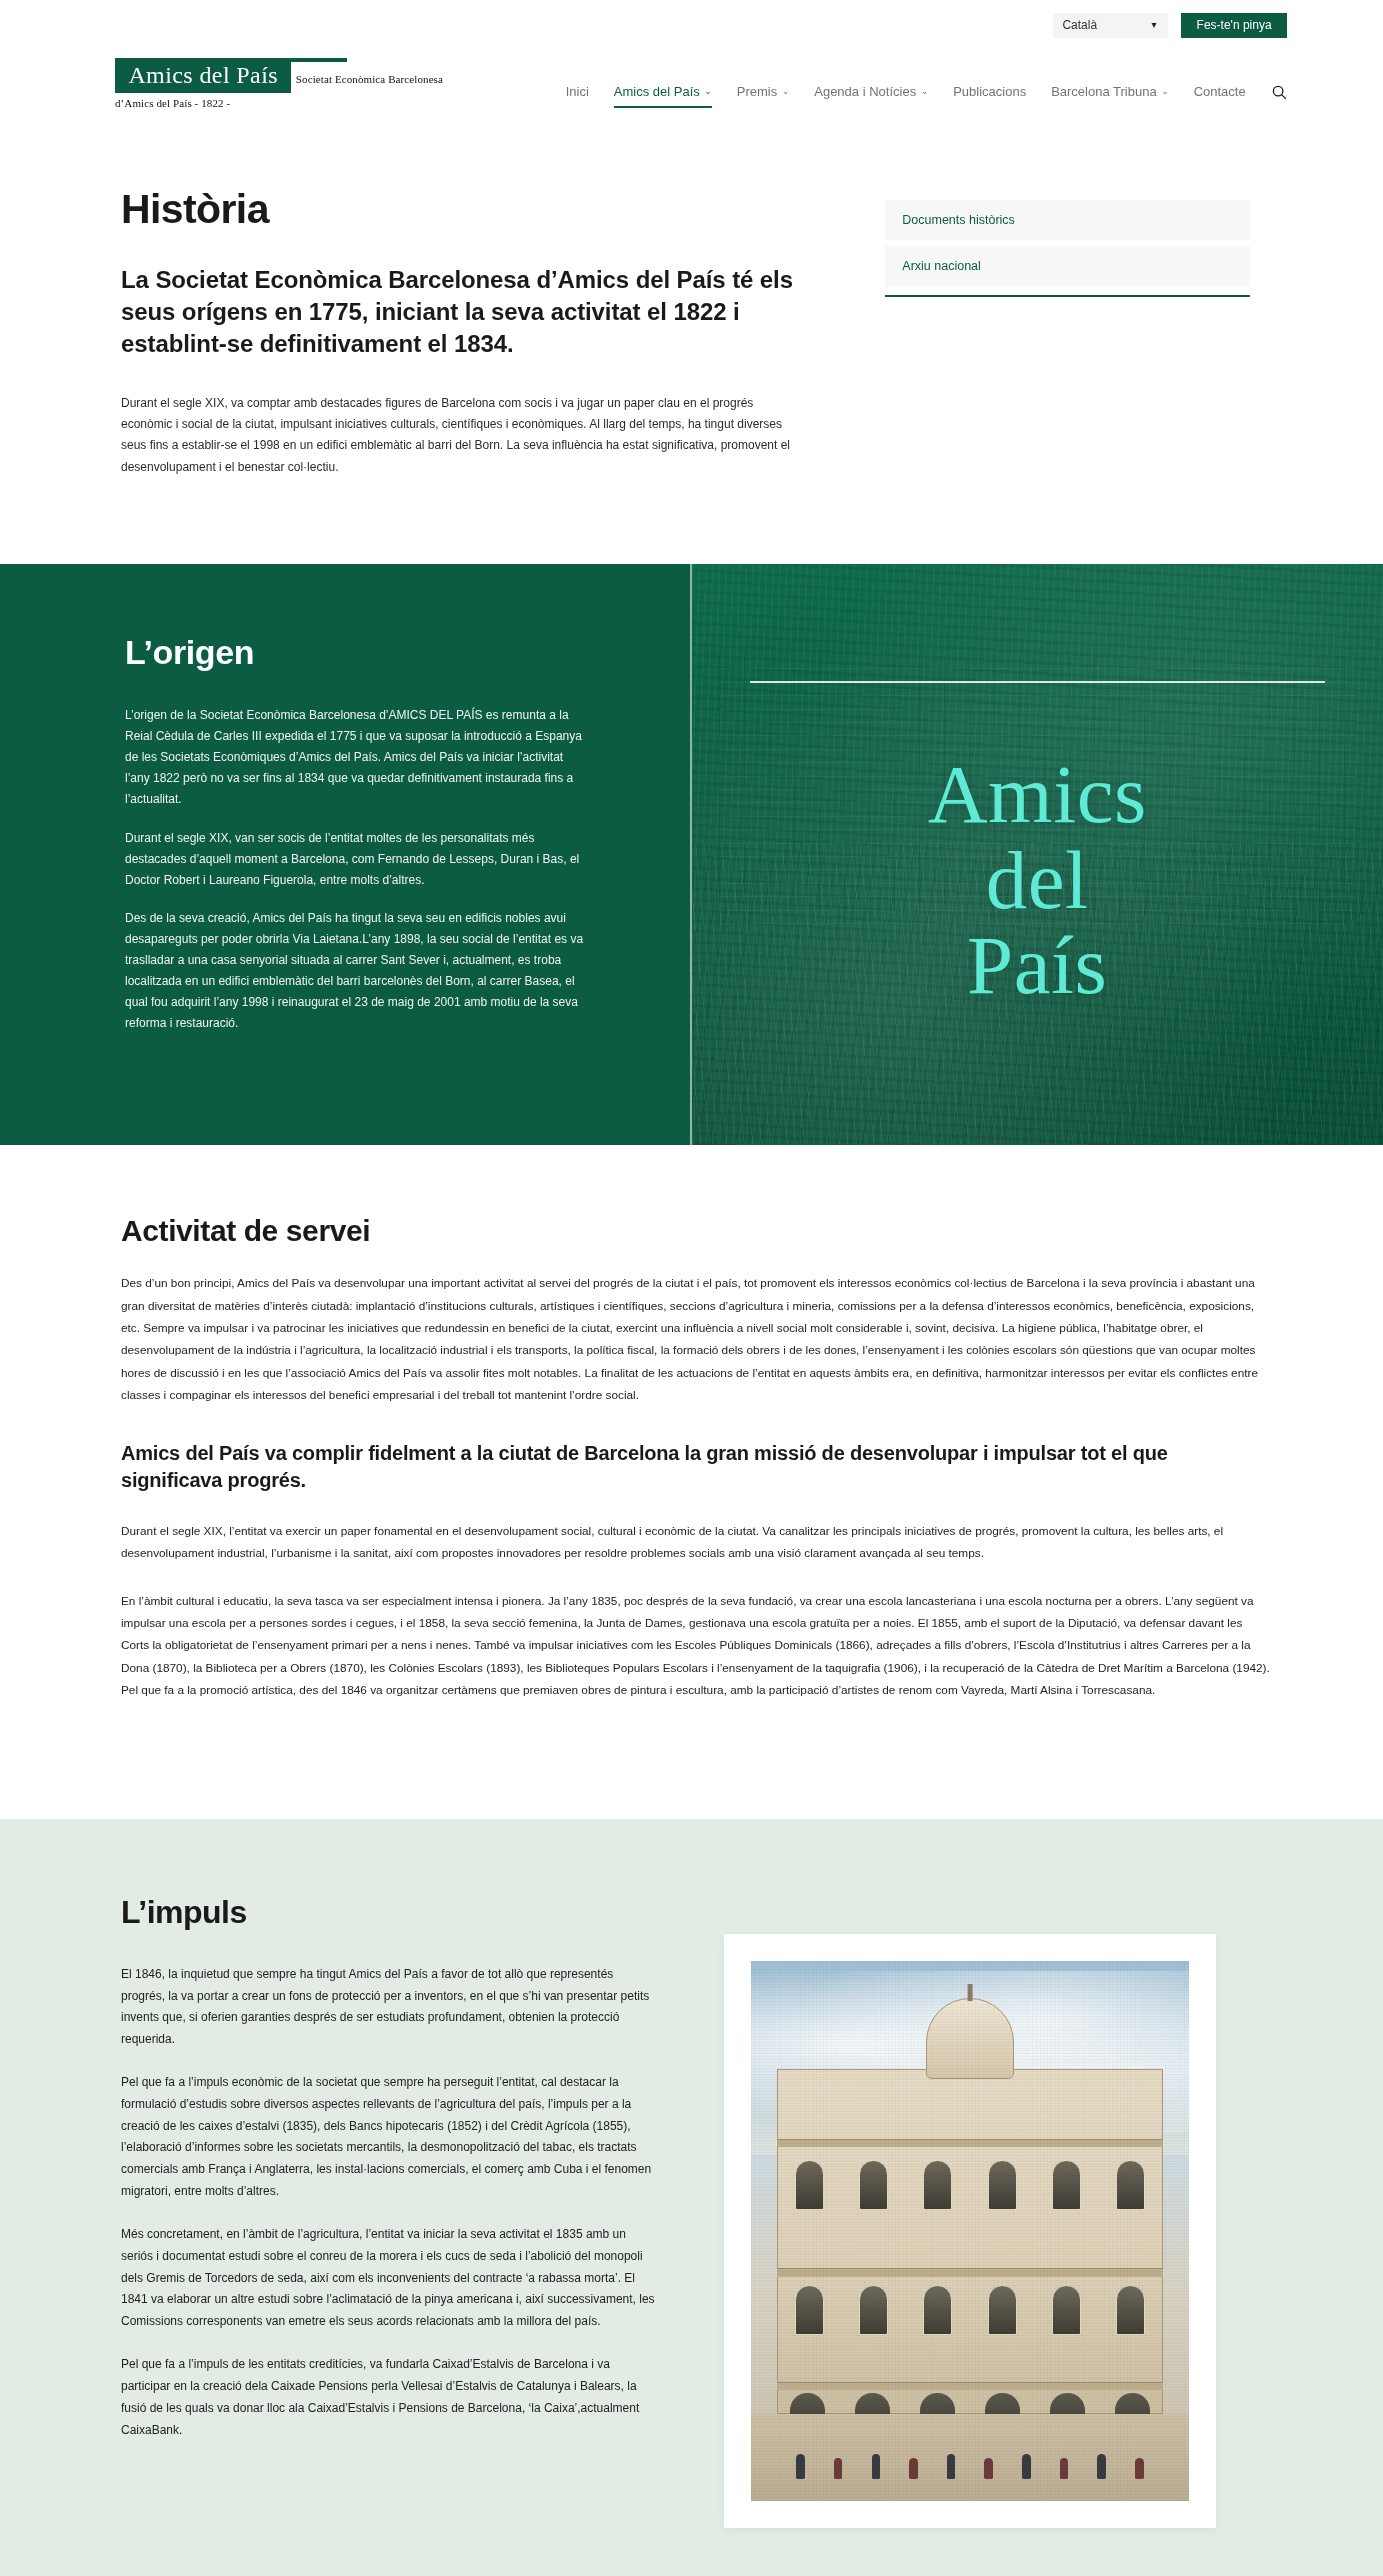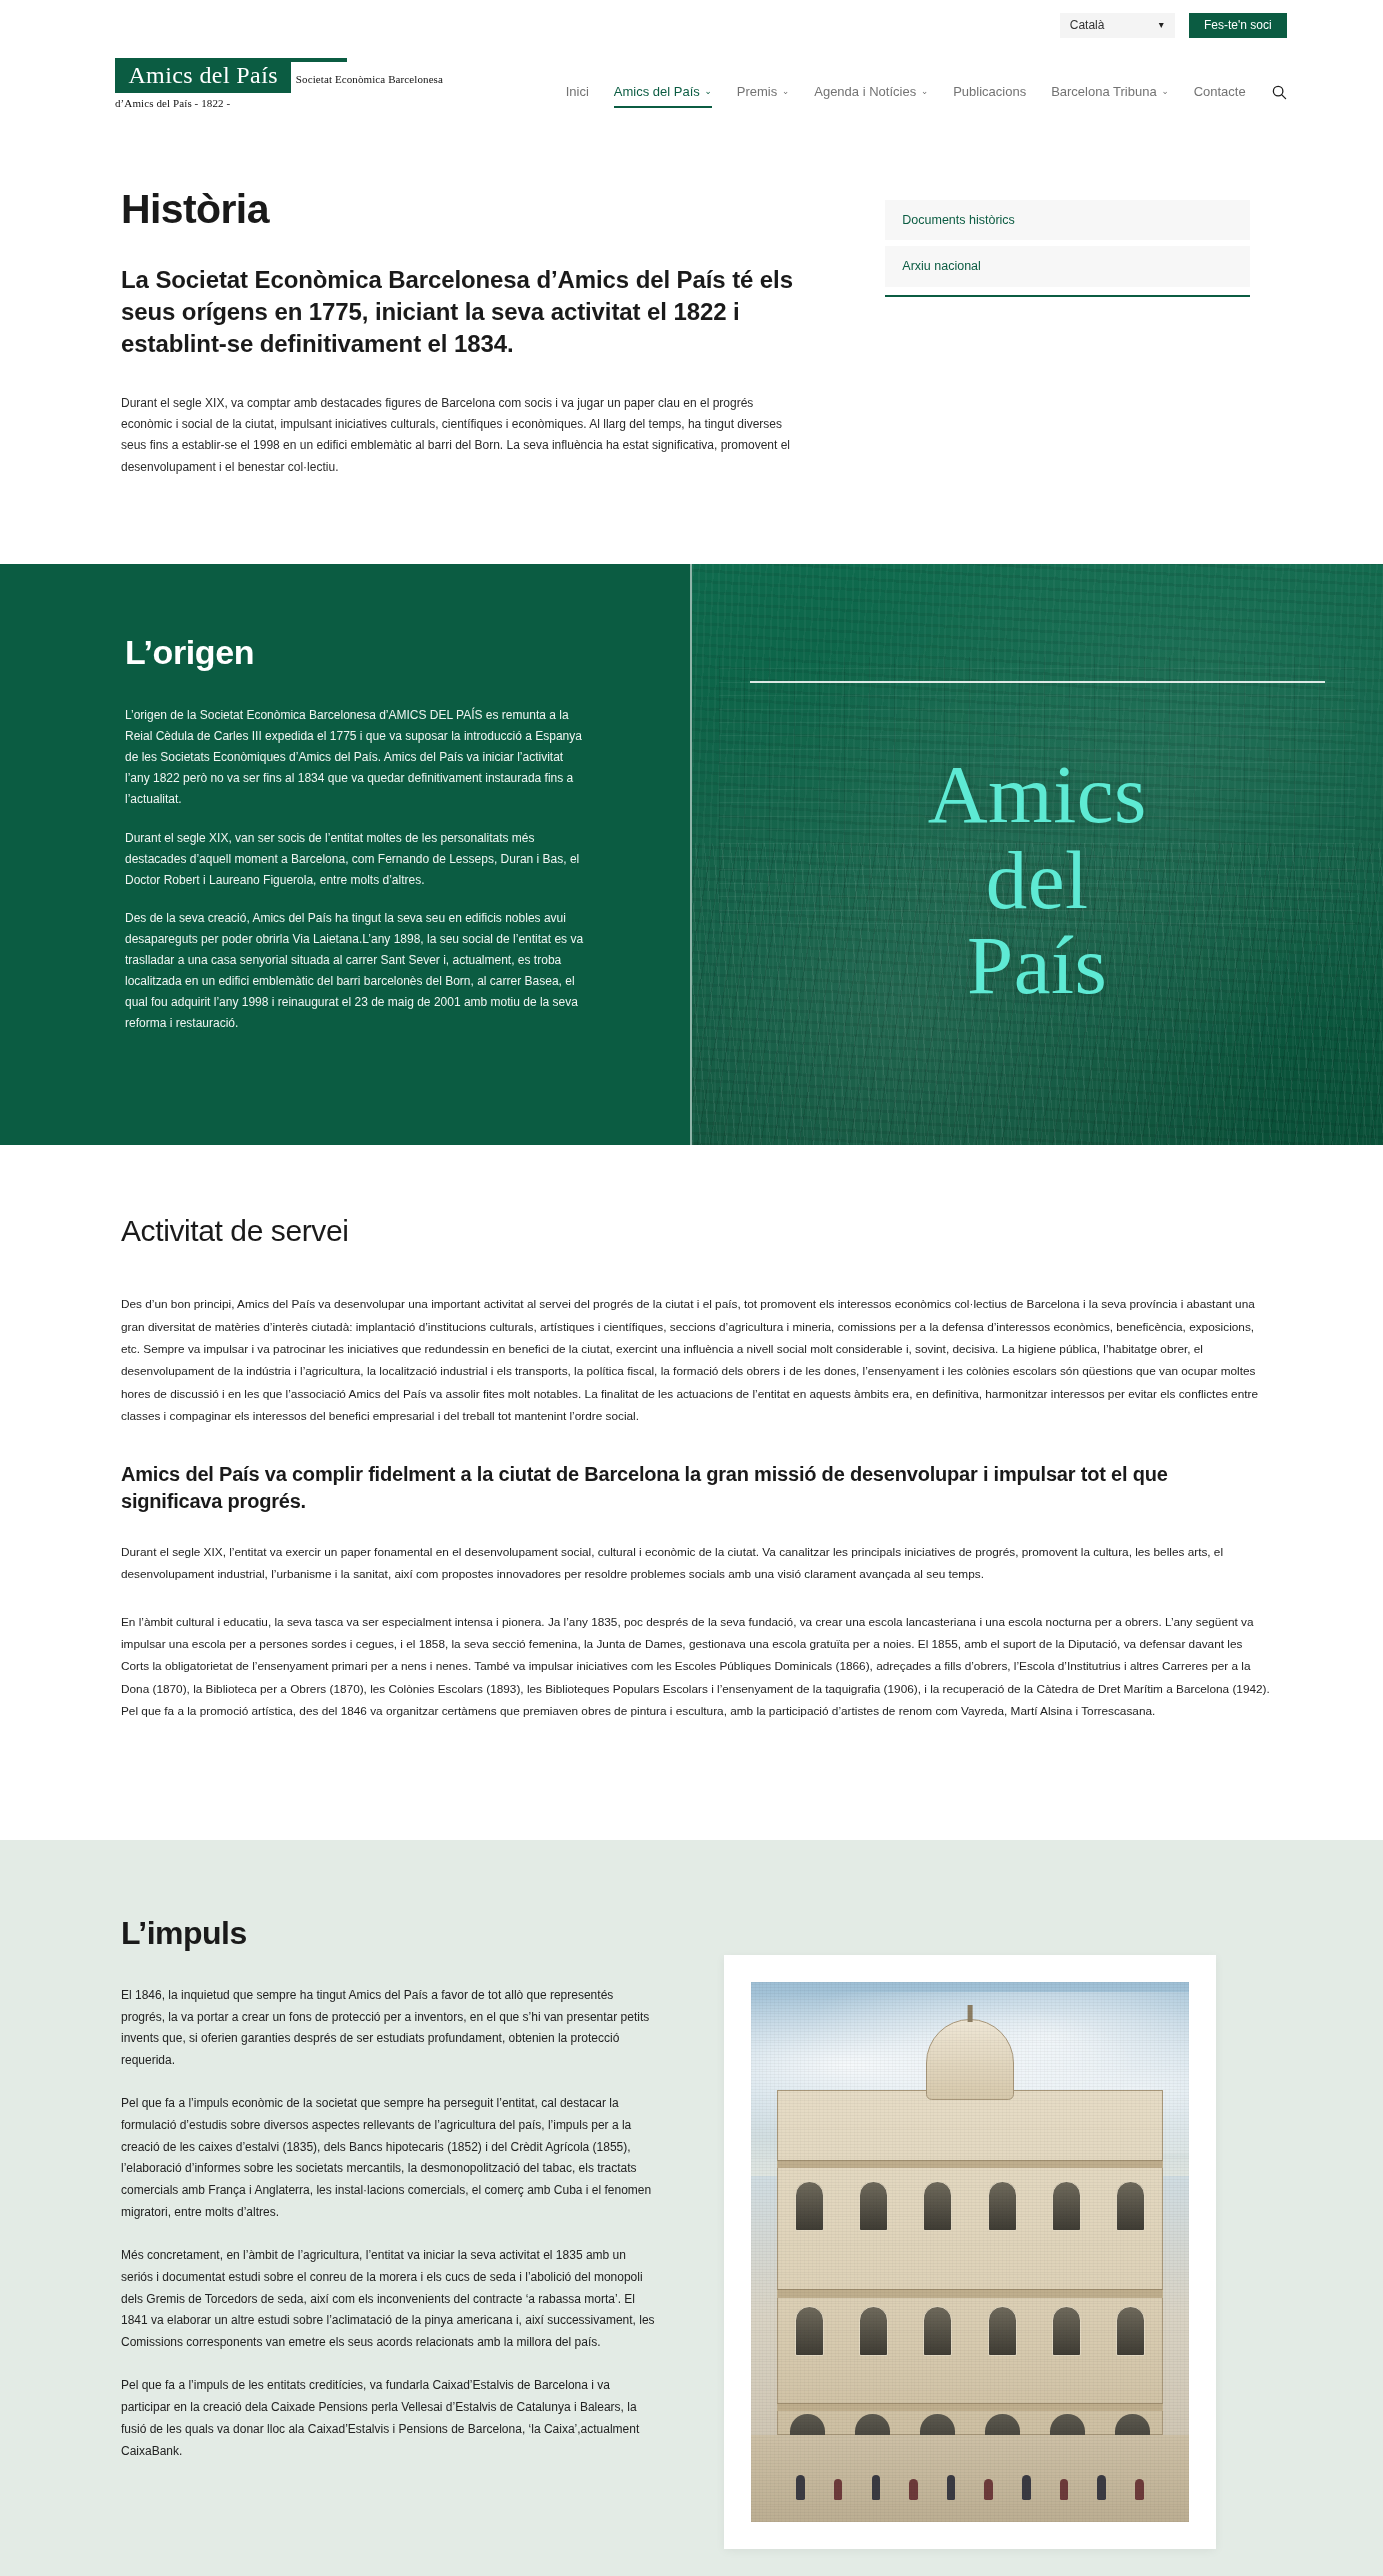--- a/index.html
+++ b/index.html
@@ -249,23 +249,23 @@
     text-align: center;
     margin-top: 52px;
     letter-spacing: 0.5px;
     text-shadow: 0 1.9px 13.4px rgba(0,0,0,.18);
   }
 
   
   .service { padding: 69px 110px 92px 121px; }
   h2.section-title {
     font-size: 30px;
-    font-weight: 400;
+    font-weight: 700;
     letter-spacing: -0.4px;
-    margin-bottom: 45px;
+    margin-bottom: 24px;
   }
   .service p.body {
     font-size: 11.8px;
     line-height: 1.9;
     color: #232323;
     margin-bottom: 25px;
     text-align: left;
   }
   h3.pullquote {
     font-size: 20px;
@@ -397,21 +397,21 @@
   }
 </style>
 </head>
 <body>
 
 <div class="topbar">
   <button class="lang-select">
     <span>Català</span>
     <span class="caret">▼</span>
   </button>
-  <button class="soci-btn">Fes-te'n soci</button>
+  <button class="soci-btn">Fes-te'n pinya</button>
 </div>
 
 <header class="header">
   <a class="brand" href="#">
     <span class="brand-box">Amics del País</span>
     <span class="brand-sub">
       <span>Societat Econòmica Barcelonesa</span><br>
       <span>d’Amics del País - 1822 -</span>
     </span>
   </a>

